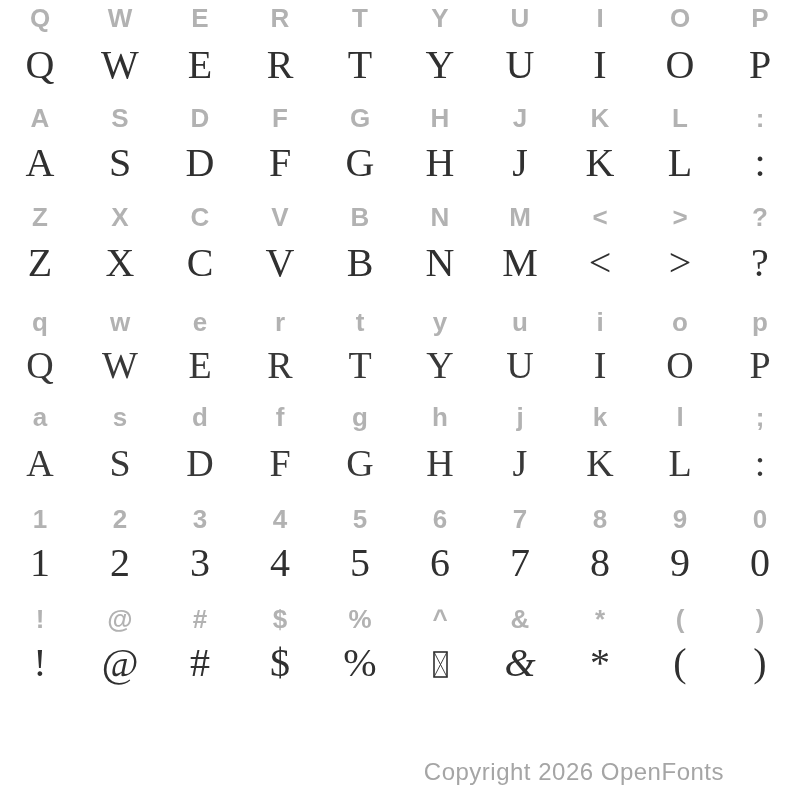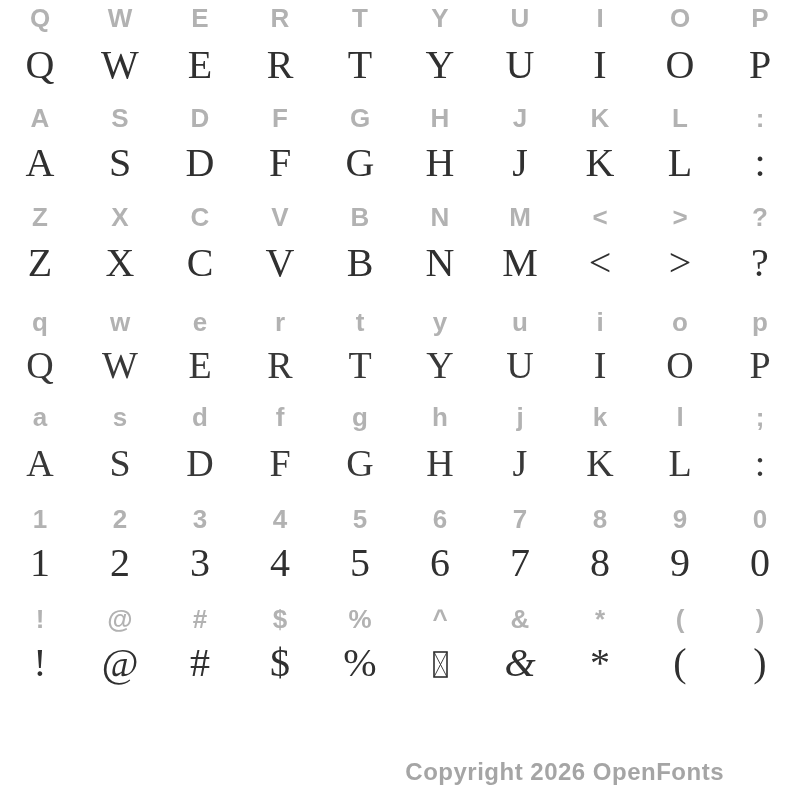--- a/index.html
+++ b/index.html
@@ -70,21 +70,21 @@
   }
   .cell.v-notdef svg {
     vertical-align: middle;
     margin-top: -4px;
   }
   #copyright {
     position: absolute;
     top: 757px;
     right: 76px;
     font-family: "Liberation Sans", sans-serif;
-    font-weight: 700;
+    font-weight: 400;
     font-size: 24px;
     line-height: 30px;
     color: #a5a5a5;
     letter-spacing: 0.5px;
   }
 </style>
 </head>
 <body>
 
 <div id="stage">

